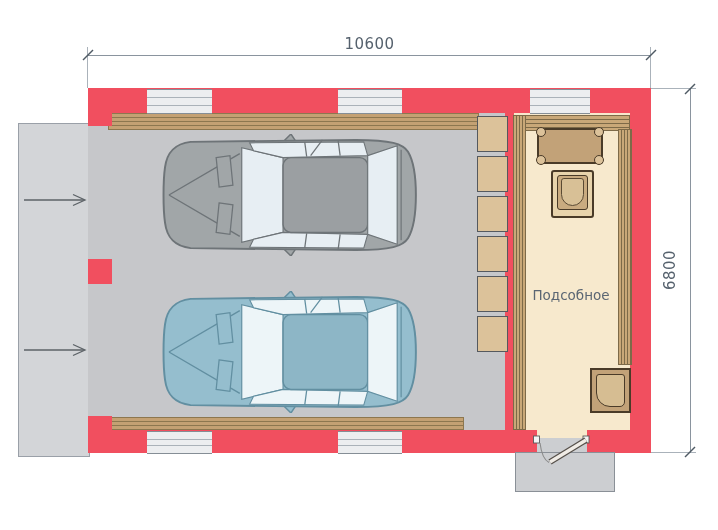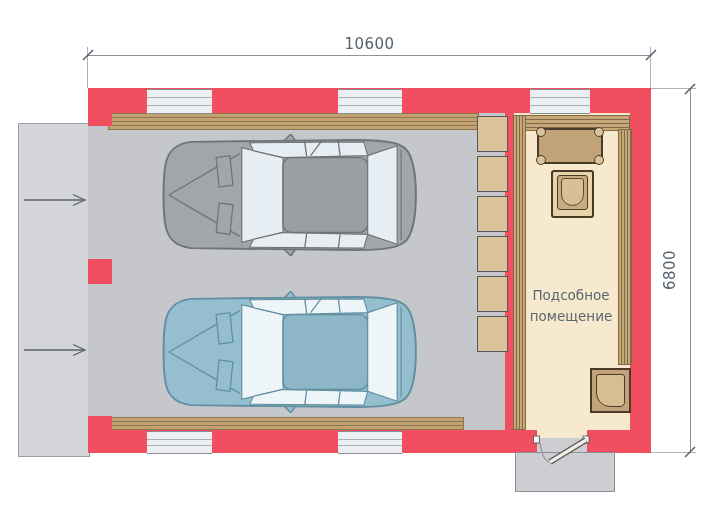--- a/index.html
+++ b/index.html
@@ -160,16 +160,15 @@
     <g stroke="#4f5a64" stroke-width="1.5">
       <path d="M83,60 L93,50"></path>
         <path d="M646,60 L656,50"></path>
       <path d="M685,94 L695,84"></path>
         <path d="M685,457 L695,447"></path>
     </g>
   </svg>
 
   <div class="abs room-label utility-label" style="left:513px;top:285px;width:116px;">
     <div>Подсобное</div>
-    <div>помещение</div>
   </div>
 
 </div>
 
 </body></html>

